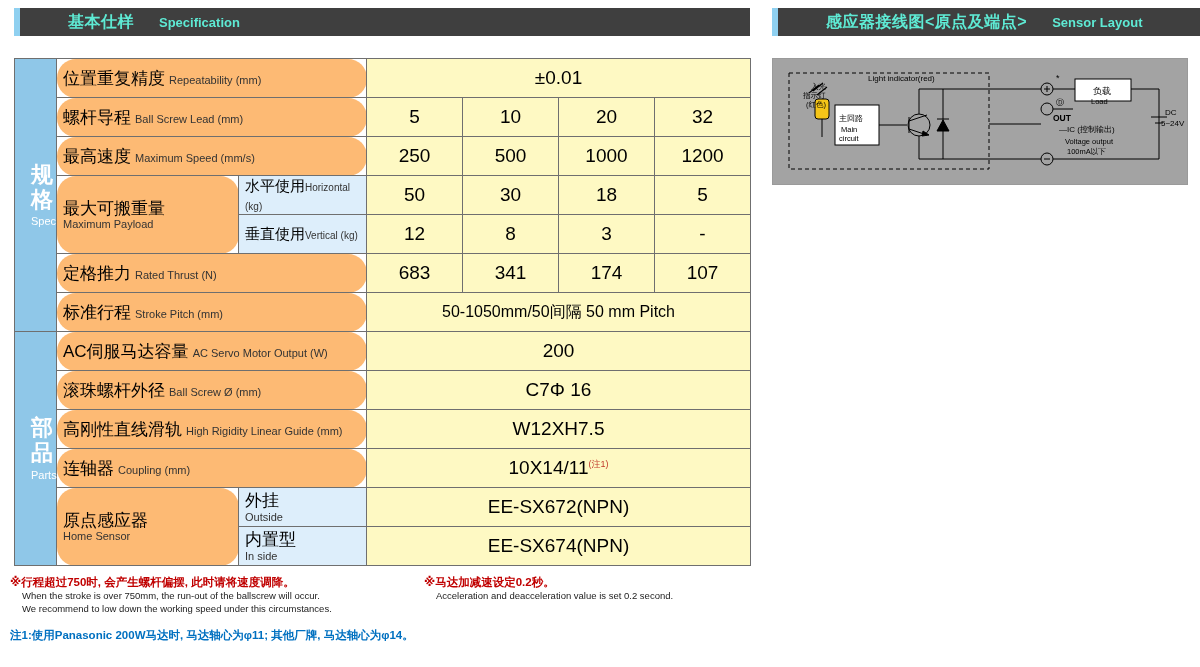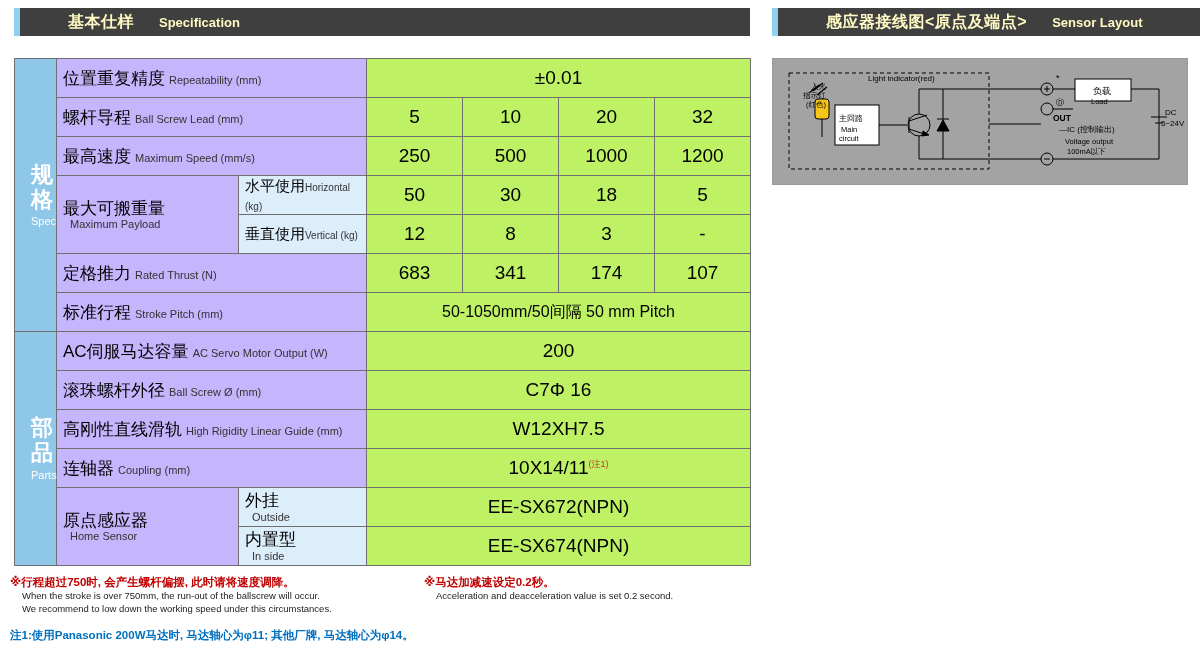--- a/index.html
+++ b/index.html
@@ -10,21 +10,21 @@
     color:#000;
     overflow:hidden;
     position:relative;
   }
 
   
   .sec-header{
     display:flex;align-items:center;
     background:#3f3f3f;
     height:28px;
-    color:#fef9c3;
+    color:#5eead4;
     gap:17px;
   }
   .sec-header .bar{
     width:6px;height:28px;background:#8fd0f0;flex:0 0 6px;
   }
   .sec-header .gap{width:14px;flex:0 0 14px;}
   .sec-header .cn{
     font-size:16px;font-weight:bold;letter-spacing:.5px;
   }
   .sec-header .en{
@@ -54,35 +54,36 @@
     padding:16px !important;
   }
   .side-cell .scn{
     font-size:22px;font-weight:bold;color:#fff;line-height:1.12;
     letter-spacing:1px;
   }
   .side-cell .sen{
     font-size:11px;color:#fff;margin-top:3px;
   }
   .lbl{
-    background:#c4b5fd;
+    background:#fdba74;
+    border-radius:19px;
   }
   .lbl .cn{font-size:17px;}
   .lbl .en{font-size:11px;color:#333;margin-left:4px;}
   .sublbl{background:#ddeefb;}
   .sublbl .cn{font-size:15px;}
   .sublbl .en{font-size:10px;color:#333;}
   .val{
-    text-align:center;font-size:19px;background:#bef264;
+    text-align:center;font-size:19px;background:#fef9c3;
   }
   .val.small{font-size:16px;}
   .val sup{font-size:9px;color:#c0392b;}
   .val .tiny{font-size:16px;}
   .stack .cn{display:block;font-size:17px;line-height:1.15;}
-  .stack .en{display:block;font-size:11px;color:#333;margin-left:7px;}
+  .stack .en{display:block;font-size:11px;color:#333;margin-left:0;}
 
   
   #sensor-box{
     position:absolute;left:772px;top:58px;
     width:414px;height:125px;
     border:1px solid #9a9a9a;
     background:#a3a3a3;
   }
   #sensor-box svg{display:block;}
 

